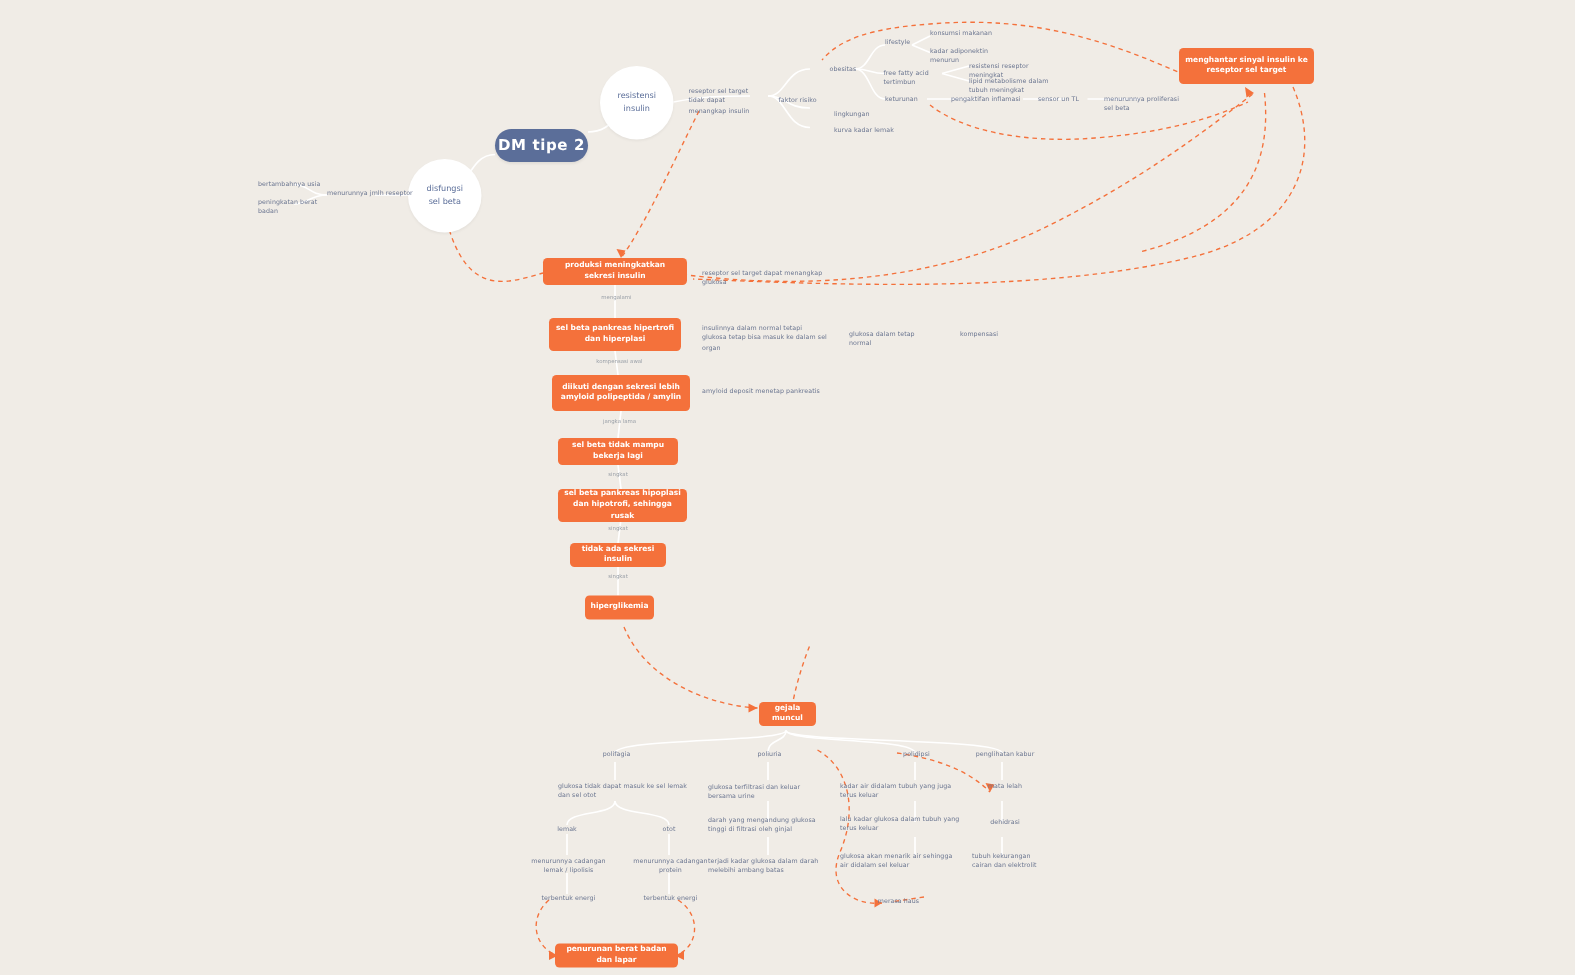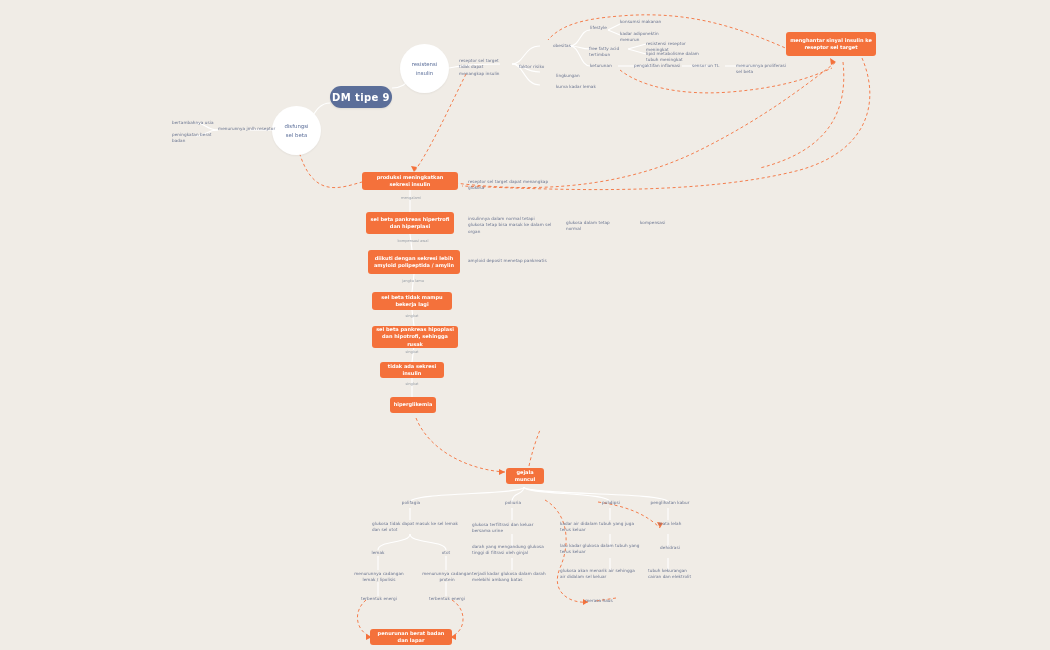--- a/index.html
+++ b/index.html
@@ -128,21 +128,21 @@
       <polygon points="414,172 411,166 417,167"></polygon>
       <polygon points="836,62 830,58 831,65"></polygon>
       <polygon points="505,472 499,469 499,475"></polygon>
       <polygon points="372,637 366,634 366,640"></polygon>
       <polygon points="450,637 456,634 456,640"></polygon>
       <polygon points="660,528 657,522 663,523"></polygon>
       <polygon points="588,602 583,599 583,605"></polygon>
     </g>
   </svg>
 
-  <div class="node pill" style="left:330px;top:86px;width:62px;height:22px;">DM tipe 9</div>
+  <div class="node pill" style="left:330px;top:86px;width:62px;height:22px;">DM tipe 2</div>
 
   <div class="node circle" style="left:400px;top:44px;width:49px;height:49px;">
     <span style="white-space:pre-line">resistensi
 insulin</span>
   </div>
 
   <div class="node circle" style="left:272px;top:106px;width:49px;height:49px;">
     <span style="white-space:pre-line">disfungsi
 sel beta</span>
   </div>

